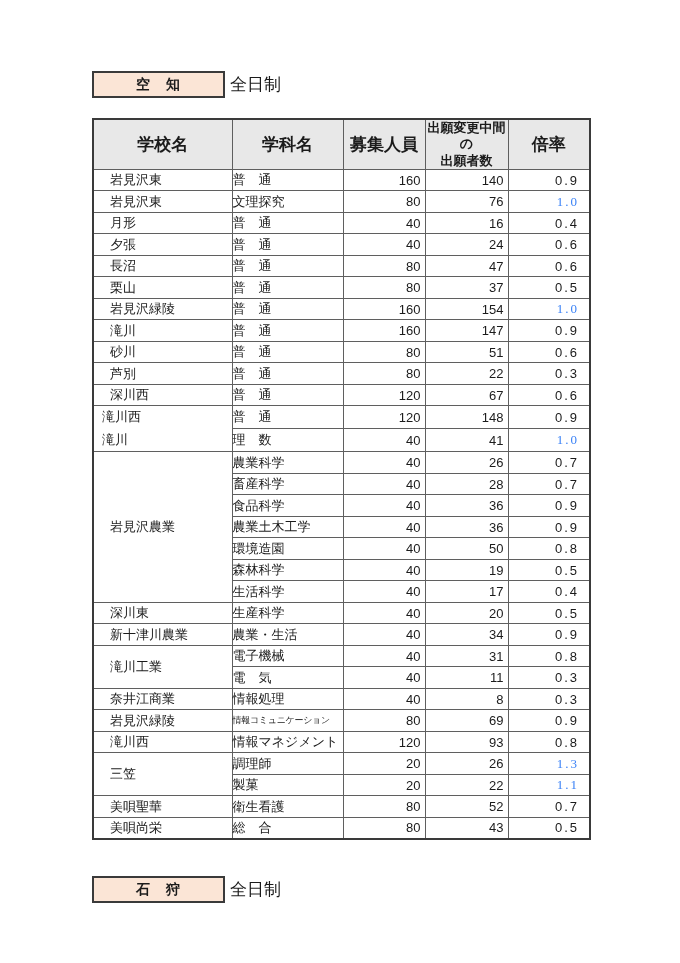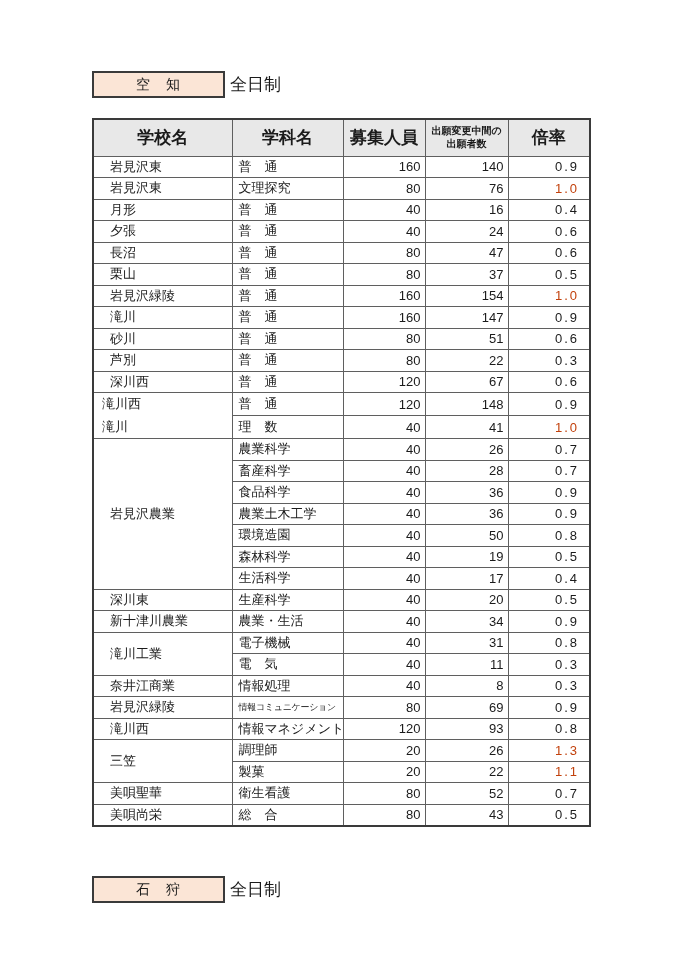--- a/index.html
+++ b/index.html
@@ -14,21 +14,21 @@
   .region { position:absolute; left:92px; display:flex; align-items:center; }
   .region-top { top:71px; }
   .region-bottom { top:876px; }
   .region-box {
     width:133px; height:27px;
     background:#fbe5d6;
     border:2px solid #3a3a3a;
     box-sizing:border-box;
     display:flex; align-items:center; justify-content:center;
   }
-  .region-name { font-weight:normal; font-size:14px; letter-spacing:1px; }
+  .region-name { font-weight:bold; font-size:14px; letter-spacing:1px; }
   .system-label { margin-left:5px; font-size:17px; }
 
   table.data-table {
     position:absolute; left:92px; top:118px;
     width:497px;
     border-collapse:collapse;
     table-layout:fixed;
     border:2px solid #3a3a3a;
   }
   .data-table th, .data-table td {
@@ -40,39 +40,39 @@
   .data-table th {
     background:#e8e8e8;
     font-size:17px;
     font-weight:bold;
     height:37px;
     padding:0 2px;
     text-align:center;
     vertical-align:middle;
   }
   .data-table th.two-line {
-    font-size:10px;
+    font-size:13px;
     line-height:1.25;
     white-space:pre-line;
     margin-left:40px;
   }
   .data-table td {
     height:21.5px;
     padding:0;
     font-size:13px;
     vertical-align:middle;
   }
   td.school-cell { text-align:left; padding-left:16px; }
   td.school-multiline { padding-left:0; }
   .school-line { height:22.5px; line-height:22.5px; padding-left:8px; }
-  td.dept-cell { text-align:left; padding-left:6px; }
+  td.dept-cell { text-align:left; }
   td.dept-cell.small { font-size:9px; letter-spacing:-0.3px; }
   td.num { text-align:right; padding-right:4px; }
   td.ratio { padding-right:10px; letter-spacing:2px;border-radius:10px; }
-  td.ratio.red { color:#c2410c; }
+  td.ratio.red { color:#3b82f6;font-family:Liberation Serif, serif; }
 </style>
 </head>
 <body>
 
 <div class="page">
 
   <div class="region region-top">
     <div class="region-box">
       <span class="region-name">空　知</span>
     </div>

